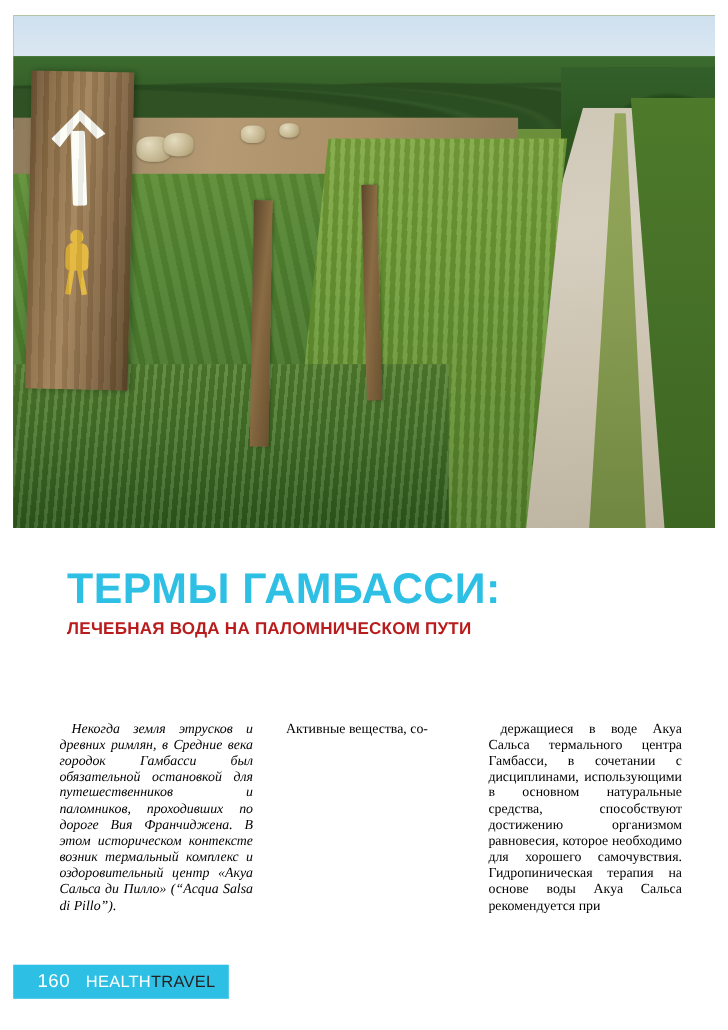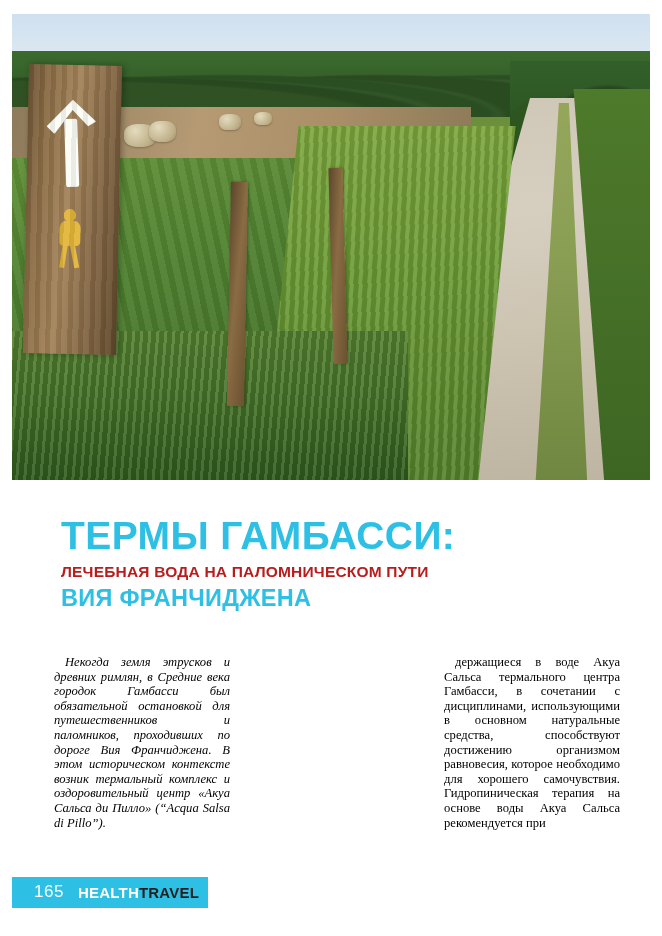--- a/index.html
+++ b/index.html
@@ -229,21 +229,21 @@
     font-size: 17px;
     font-weight: normal;
     color: #ffffff;
     letter-spacing: .5px;
   }
   .brand {
     position: absolute;
     left: 78px; bottom: 35px;
     font-family: "Liberation Sans", sans-serif;
     font-size: 15px;
-    font-weight: bold;
+    font-weight: normal;
     letter-spacing: .2px;
   }
   .brand .b1 { color: #ffffff; }
   .brand .b2 { color: #231f20; }
 </style>
 </head>
 <body>
 
 <div class="photo">
   <div class="sky"></div>
@@ -276,31 +276,31 @@
       <div class="body"></div>
       <div class="leg-l"></div>
       <div class="leg-r"></div>
     </div>
   </div>
 </div>
 
 <div class="heads">
   <h1 class="h-main">ТЕРМЫ ГАМБАССИ:</h1>
   <h2 class="h-sub">ЛЕЧЕБНАЯ ВОДА НА ПАЛОМНИЧЕСКОМ ПУТИ</h2>
-  <h2 class="h-main2">ВИЯ ФРАНЧИДЖЕНА</h2>
 </div>
 
 <div class="cols">
   <div class="col italic">
     <p>Некогда земля этрусков и древних римлян, в Средние века городок Гамбасси был обязательной остановкой для путешественников и паломников, проходивших по дороге Вия Франчиджена. В этом историческом контексте возник термальный комплекс и оздоровительный центр «Акуа Сальса ди Пилло» (“Acqua Salsa di Pillo”).</p>
   </div>
   <div class="col">
+    <p>Активные вещества, со-</p>
   </div>
   <div class="col">
     <p>держащиеся в воде Акуа Сальса термального центра Гамбасси, в сочетании с дисциплинами, использующими в основном натуральные средства, способствуют достижению организмом равновесия, которое необходимо для хорошего самочувствия.  Гидропиническая терапия на основе воды Акуа Сальса рекомендуется при</p>
   </div>
 </div>
 
 <div class="footer-bar"></div>
-<div class="page-num">165</div>
+<div class="page-num">160</div>
 <div class="brand">
   <span class="b1">HEALTH</span><span class="b2">TRAVEL</span>
 </div>
 
 </body></html>

